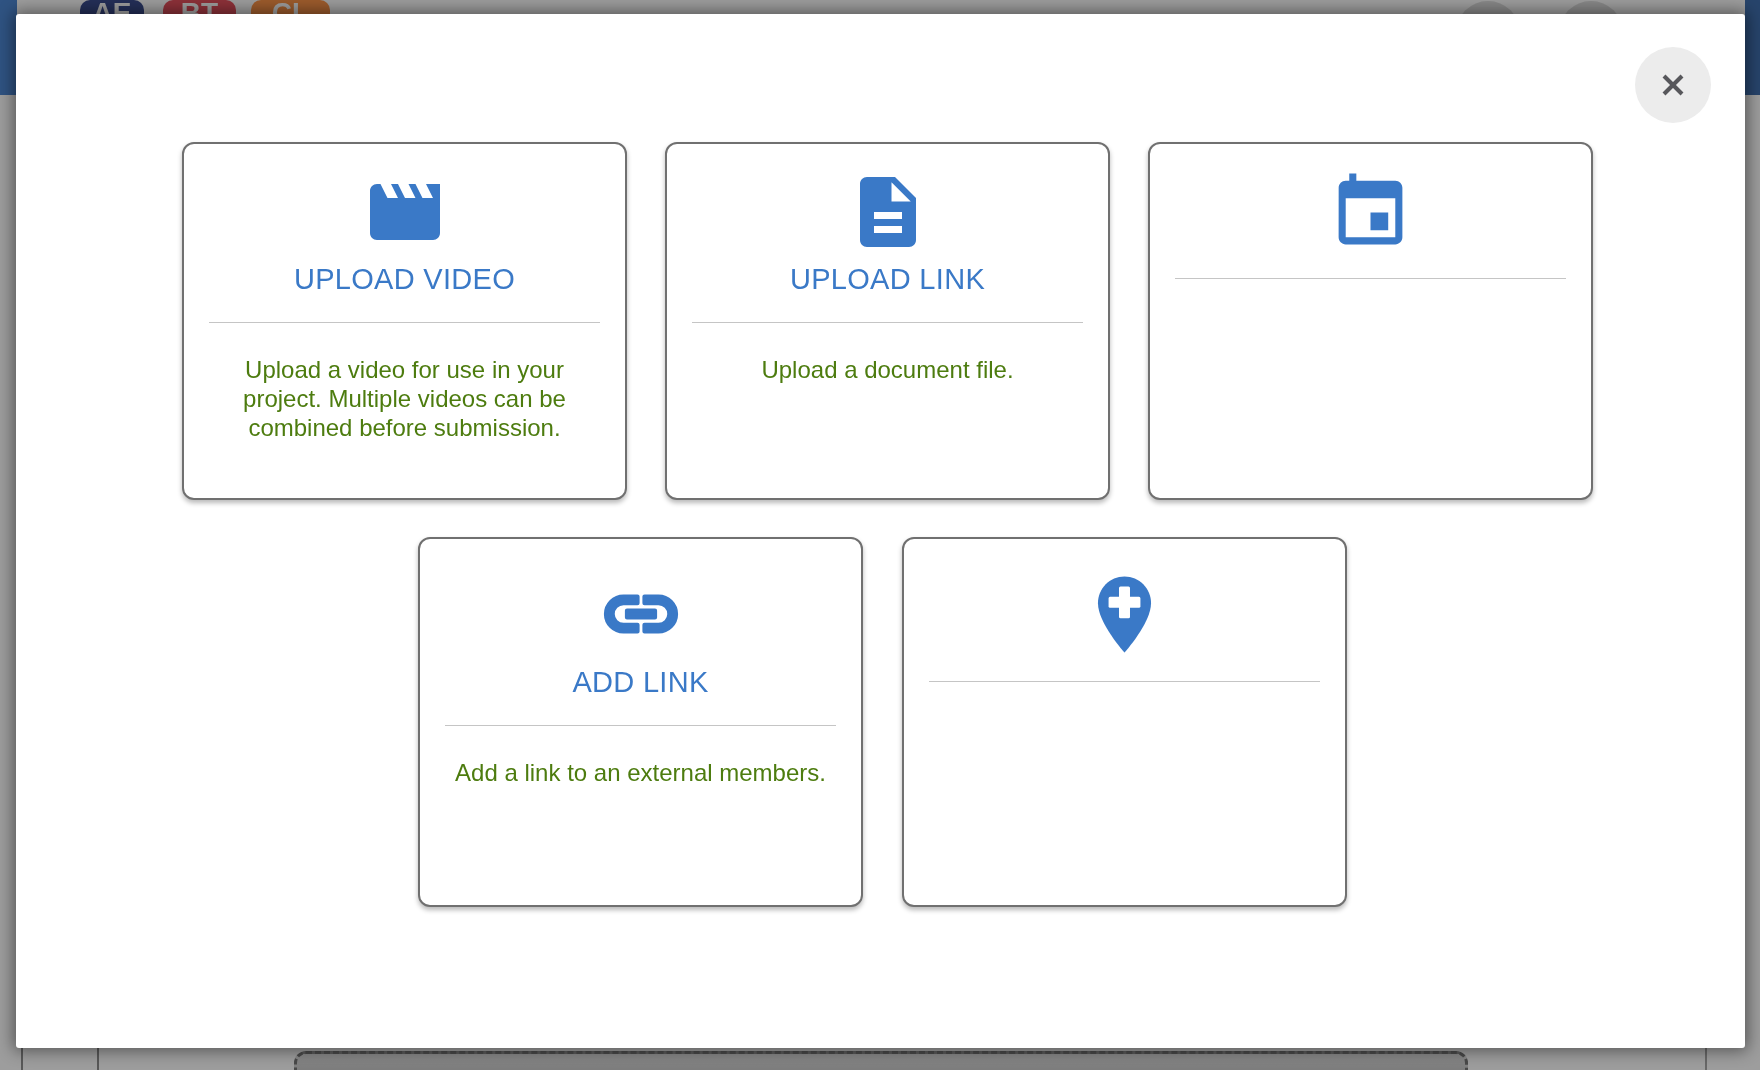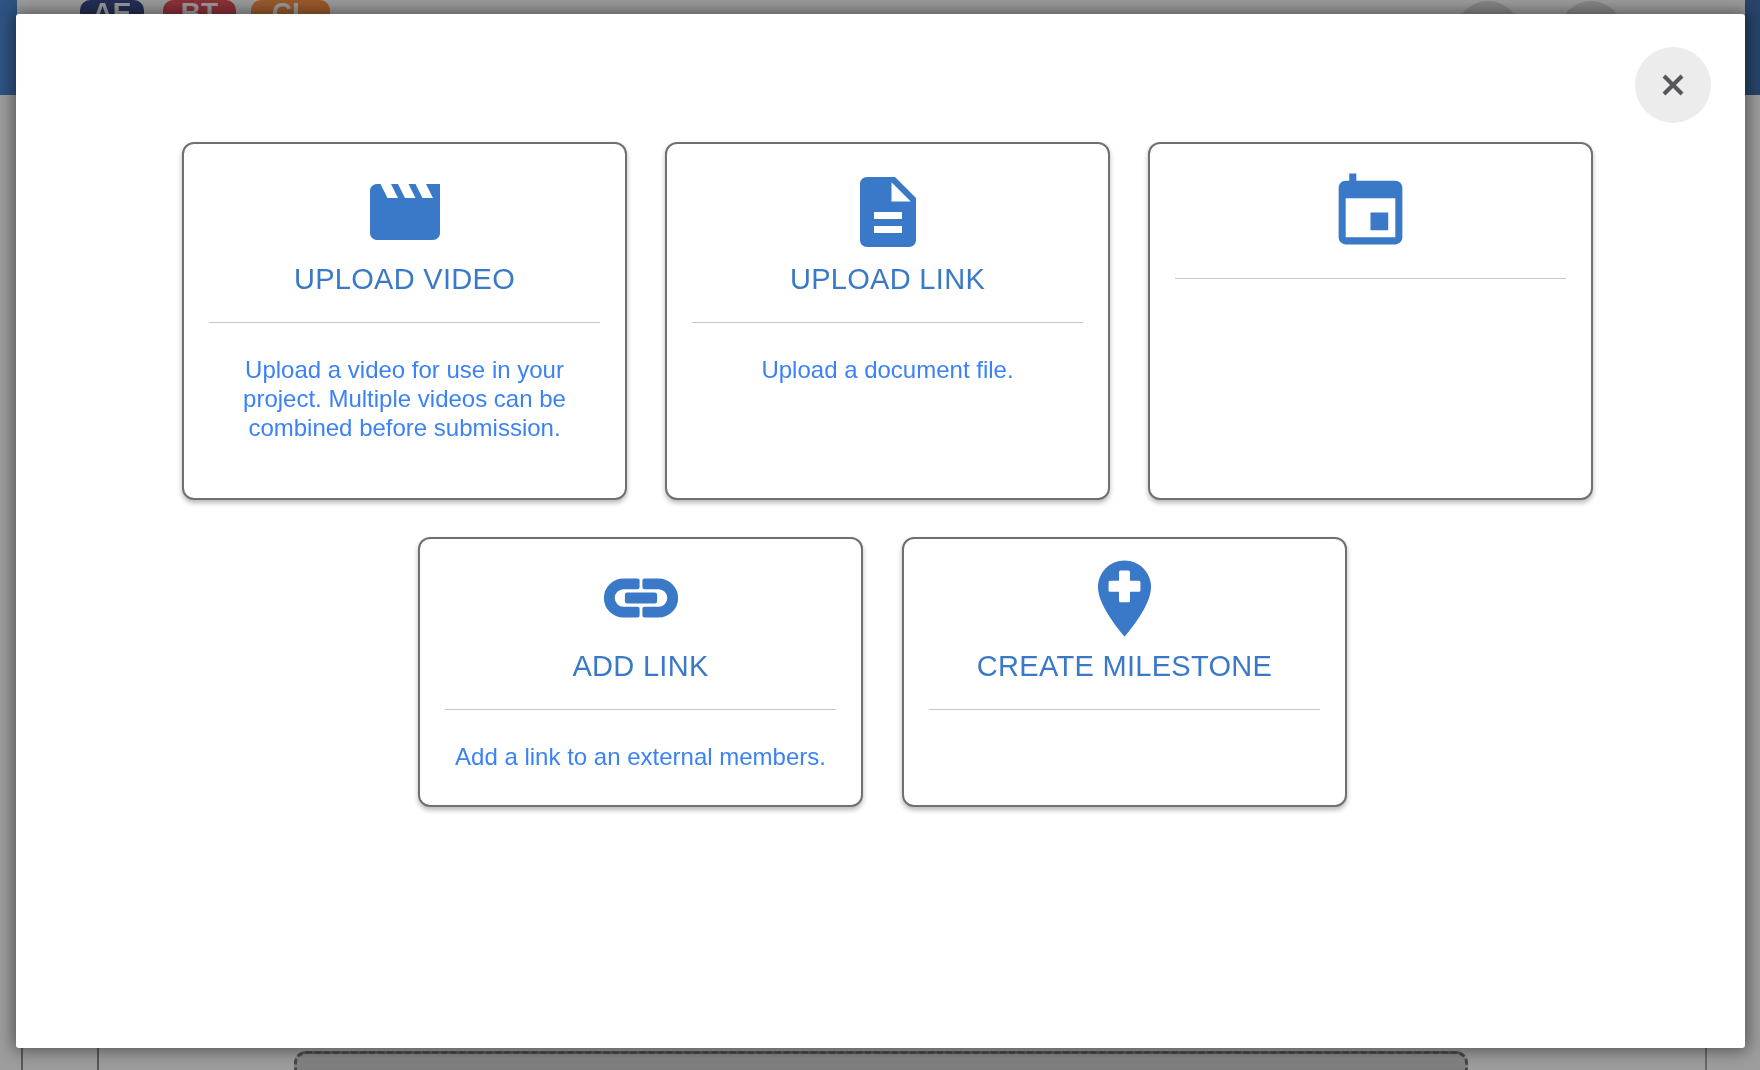--- a/index.html
+++ b/index.html
@@ -48,33 +48,33 @@
   .row1{left:166px;top:128px;gap:38px;}
   .row2{left:402px;top:523px;gap:39px;}
   .card{
     box-sizing:border-box;width:445px;
     border:2px solid #707070;border-radius:12px;background:#fff;
     box-shadow:0 3px 5px rgba(0,0,0,0.28);
     display:flex;flex-direction:column;align-items:center;
     padding-top:30px;cursor:pointer;
   }
   .row1 .card{height:358px;}
-  .row2 .card{height:270px;padding-top:20px;}
+  .row2 .card{height:370px;padding-top:36px;}
   .icon-box{height:76px;display:flex;align-items:center;justify-content:center;}
   .row2 .icon-box{height:78px;}
   .card-title{
     margin-top:14px;font-size:29px;line-height:30px;letter-spacing:0.3px;
     color:#3a79c7;white-space:nowrap;
   }
   .card-divider{
     align-self:stretch;height:0;border-top:1px solid #c5c5c5;
     margin:28px 25px 0 25px;
   }
   .card-desc{
-    margin-top:32px;font-size:24px;line-height:29px;color:#3b82f6;
+    margin-top:32px;font-size:24px;line-height:29px;color:#4d7c0f;
     text-align:center;white-space:pre-line;padding:0 18px;
   }
   svg{display:block;}
 </style>
 </head>
 <body>
 
 <div class="screen">
 
   <div class="backdrop">
@@ -153,20 +153,19 @@
       </div>
 
       <div class="card">
         <div class="icon-box">
           <svg width="91" height="91" viewBox="0 0 24 24">
             <path fill="#3a79c7" d="M12 2C8.13 2 5 5.13 5 9c0 5.25 7 13 7 13s7-7.75 7-13c0-3.87-3.13-7-7-7z"></path>
             <rect x="10.55" y="4.6" width="2.9" height="8.4" rx="0.4" fill="#fff"></rect>
             <rect x="7.8" y="7.35" width="8.4" height="2.9" rx="0.4" fill="#fff"></rect>
           </svg>
         </div>
-        <div class="card-title">CREATE MILESTONE</div>
         <div class="card-divider"></div>
       </div>
 
     </div>
 
   </div>
 </div>
 
 </body></html>

